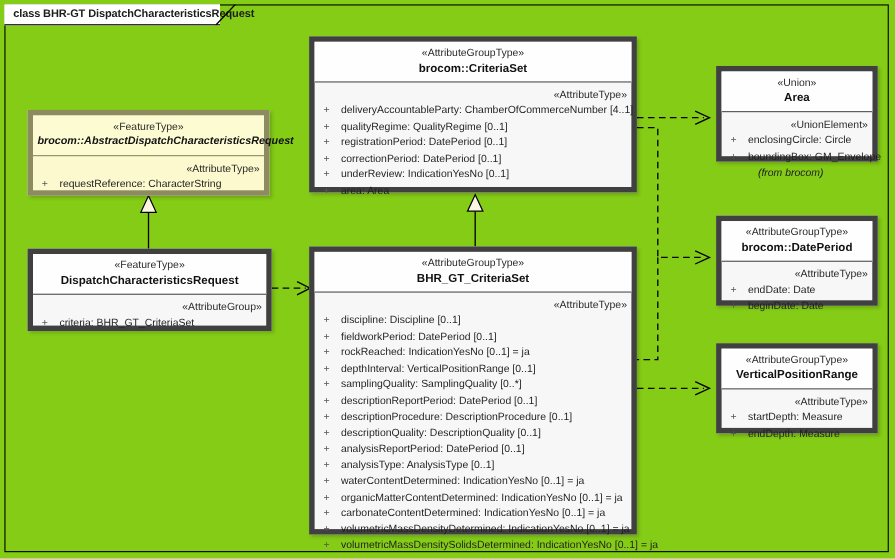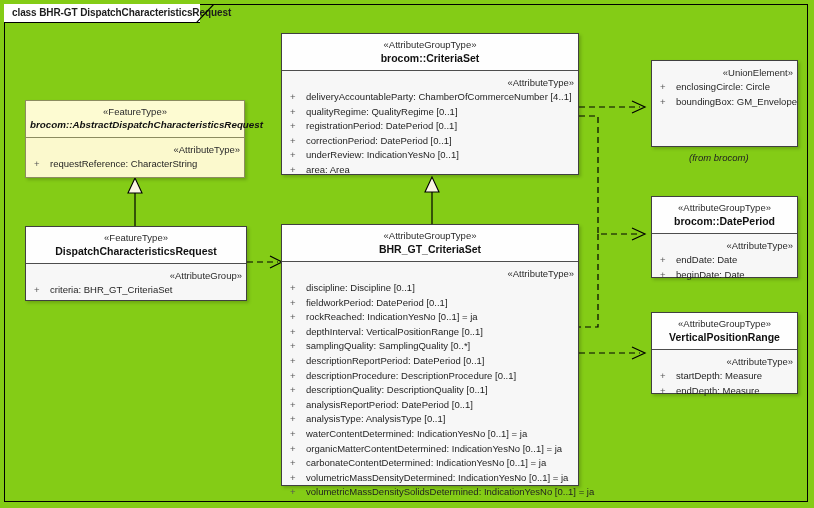--- a/index.html
+++ b/index.html
@@ -71,21 +71,21 @@
     top: 4px;
     width: 22px;
     height: 19px;
     z-index: 5;
   }
 
   
   .uml {
     position: absolute;
     box-sizing: border-box;
-    border: 1px solid #404040;
+    border: 5px solid #404040;
     background: #f7f7f7;
     box-shadow: 2px 2px 3px rgba(0,0,0,0.18);
     z-index: 3;
   }
   .uml .head {
     background: #fefefe;
     border-bottom: 1px solid #4d4d4d;
     padding: 4px 4px 5px 4px;
     text-align: center;
   }
@@ -283,20 +283,24 @@
       <div class="attr"><span class="vis">+</span><span>analysisType: AnalysisType [0..1]</span></div>
       <div class="attr"><span class="vis">+</span><span>waterContentDetermined: IndicationYesNo [0..1] = ja</span></div>
       <div class="attr"><span class="vis">+</span><span>organicMatterContentDetermined: IndicationYesNo [0..1] = ja</span></div>
       <div class="attr"><span class="vis">+</span><span>carbonateContentDetermined: IndicationYesNo [0..1] = ja</span></div>
       <div class="attr"><span class="vis">+</span><span>volumetricMassDensityDetermined: IndicationYesNo [0..1] = ja</span></div>
       <div class="attr"><span class="vis">+</span><span>volumetricMassDensitySolidsDetermined: IndicationYesNo [0..1] = ja</span></div>
     </div>
   </div>
 
   <div class="uml" style="left:651px; top:60px; width:147px; height:87px;">
+    <div class="head">
+      <div class="stereo">«Union»</div>
+      <div class="cname">Area</div>
+    </div>
     <div class="body-sec">
       <div class="sec-stereo">«UnionElement»</div>
       <div class="attr"><span class="vis">+</span><span>enclosingCircle: Circle</span></div>
       <div class="attr"><span class="vis">+</span><span>boundingBox: GM_Envelope</span></div>
     </div>
   </div>
   <div class="from-note" style="left:689px; top:152px;">(from brocom)</div>
 
   <div class="uml" style="left:651px; top:196px; width:147px; height:82px;">
     <div class="head">

